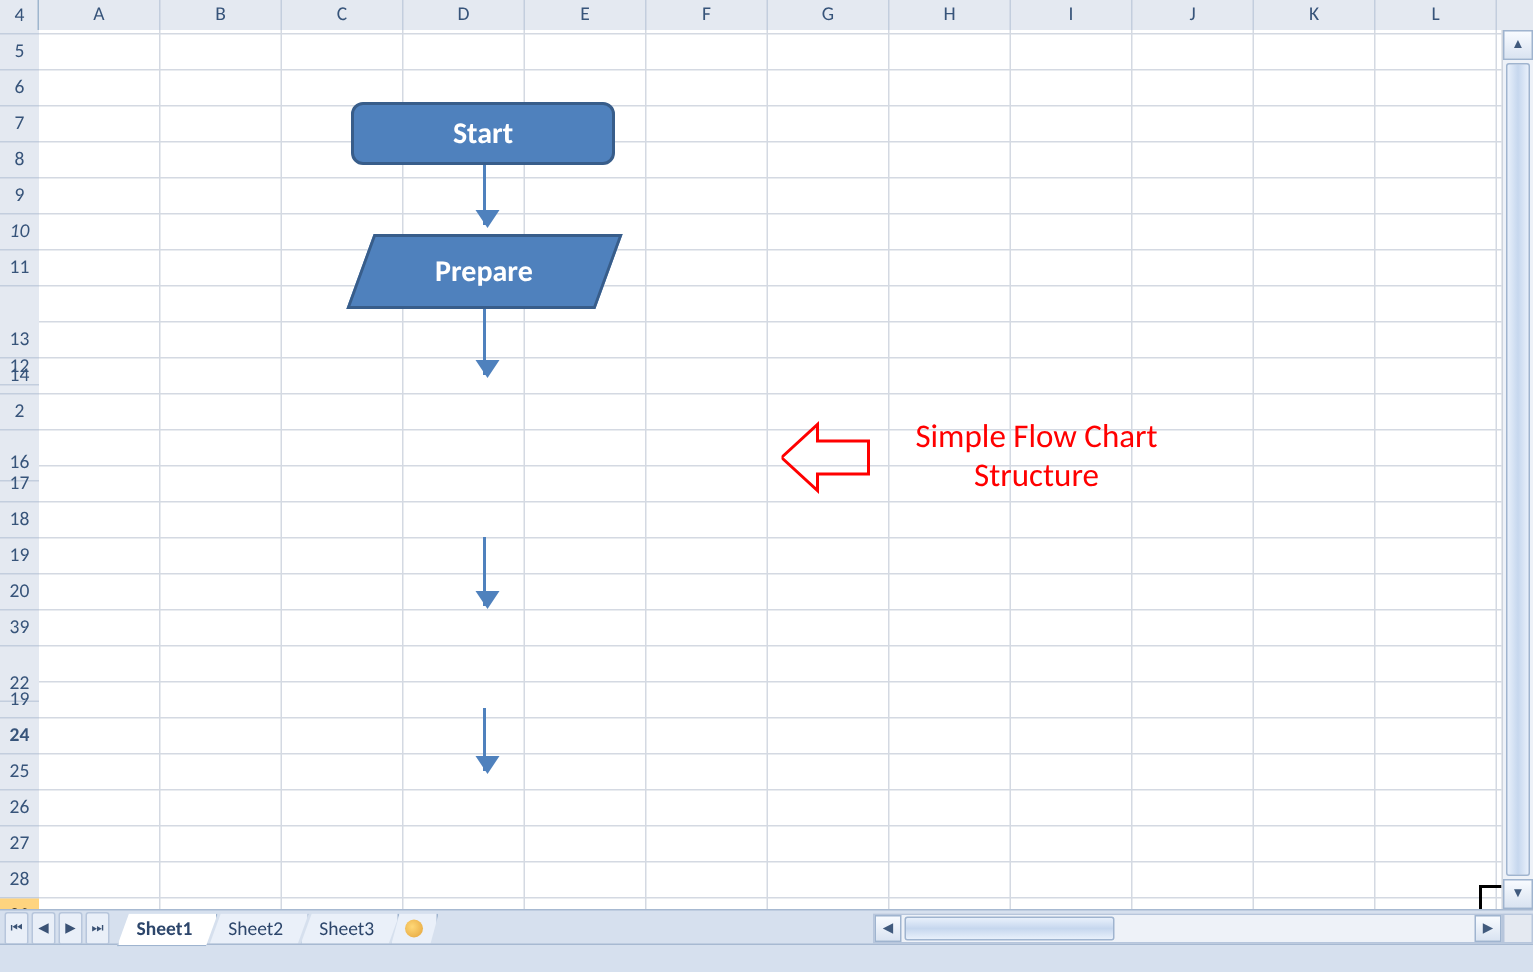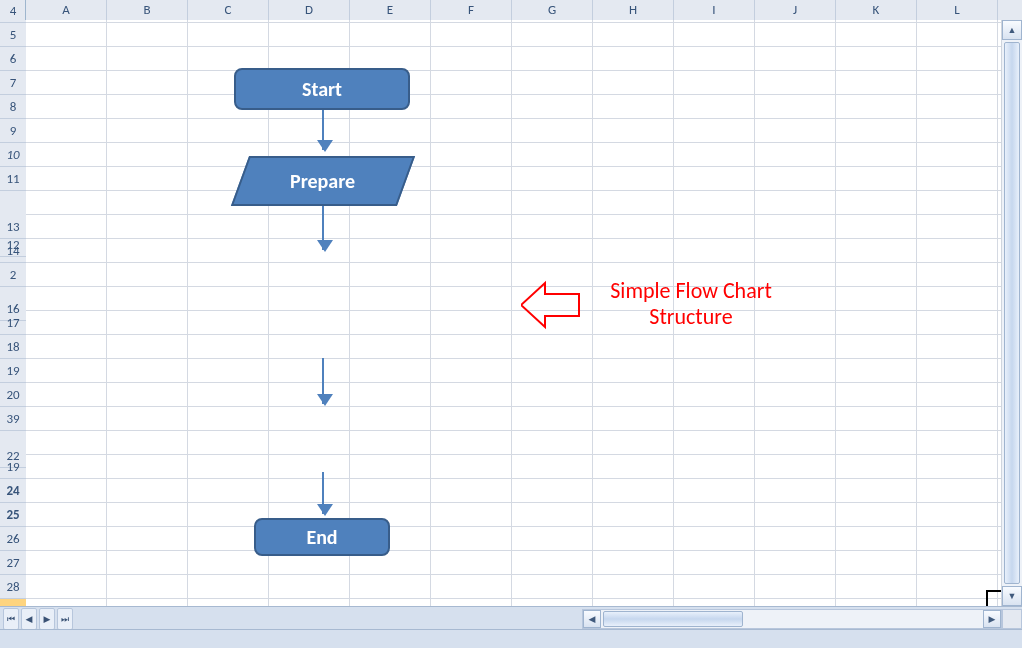--- a/index.html
+++ b/index.html
@@ -383,21 +383,21 @@
     <div class="row-label" style="top: 243px; height: 24px;">2</div>
     <div class="row-label" style="top: 277px; height: 24px;">16</div>
     <div class="row-label" style="top: 291px; height: 24px;">17</div>
     <div class="row-label" style="top: 315px; height: 24px;">18</div>
     <div class="row-label" style="top: 339px; height: 24px;">19</div>
     <div class="row-label" style="top: 363px; height: 24px;">20</div>
     <div class="row-label" style="top: 387px; height: 24px;">39</div>
     <div class="row-label" style="top: 424px; height: 24px;">22</div>
     <div class="row-label" style="top: 435px; height: 24px;">19</div>
     <div class="row-label" style="top: 459px; height: 24px; font-weight: bold;">24</div>
-    <div class="row-label" style="top: 483px; height: 24px; font-weight: bold;">25</div>
+    <div class="row-label" style="top: 483px; height: 24px;">25</div>
     <div class="row-label" style="top: 507px; height: 24px;">26</div>
     <div class="row-label" style="top: 531px; height: 24px;">27</div>
     <div class="row-label" style="top: 555px; height: 24px;">28</div>
     <div class="row-label selected" style="top: 579px; height: 24px;">29</div>
   </div>
 
 <div class="grid">
     <div class="hline" style="top: 578px;"></div>
     <div class="hline" style="top: 554px;"></div>
     <div class="hline" style="top: 530px;"></div>
@@ -455,23 +455,20 @@
 
   <div class="vconnector" style="left:296px; top:338px; height:46px;">
     <div class="head"></div>
   </div>
 
 
   <div class="vconnector" style="left:296px; top:452px; height:42px;">
     <div class="head"></div>
   </div>
 
-  <div class="shape rounded" style="left:228px; top:498px; width:136px; height:38px;">
-    <span>End</span>
-  </div>
 
   <div class="anno-arrow" style="left:495px; top:260px; width:60px; height:50px;">
     <svg width="60" height="50" viewBox="0 0 60 50">
       <polygon points="0,25 24,3 24,14 58,14 58,36 24,36 24,47" fill="none" stroke="#ff0000" stroke-width="2"></polygon>
     </svg>
   </div>
   <div class="anno-text" style="left:560px; top:258px; width:210px;">
     <span>Simple Flow Chart</span><br>
     <span>Structure</span>
   </div>
@@ -487,20 +484,26 @@
 </div>
 
 <div class="bottom-bar">
   <div class="tabstrip">
     <div class="nav-btns">
       <div class="nav-btn">⏮</div>
       <div class="nav-btn">◀</div>
       <div class="nav-btn">▶</div>
       <div class="nav-btn">⏭</div>
     </div>
+    <div class="sheet-tabs">
+      <div class="sheet-tab active">Sheet1</div>
+      <div class="sheet-tab">Sheet2</div>
+      <div class="sheet-tab">Sheet3</div>
+      <div class="sheet-tab new"></div>
+    </div>
 
     <div class="hscroll-area">
       <div class="hbtn left">◀</div>
       <div class="hthumb"></div>
       <div class="hbtn right">▶</div>
     </div>
     <div class="corner-box"></div>
   </div>
   <div class="statusbar"></div>
 </div>

